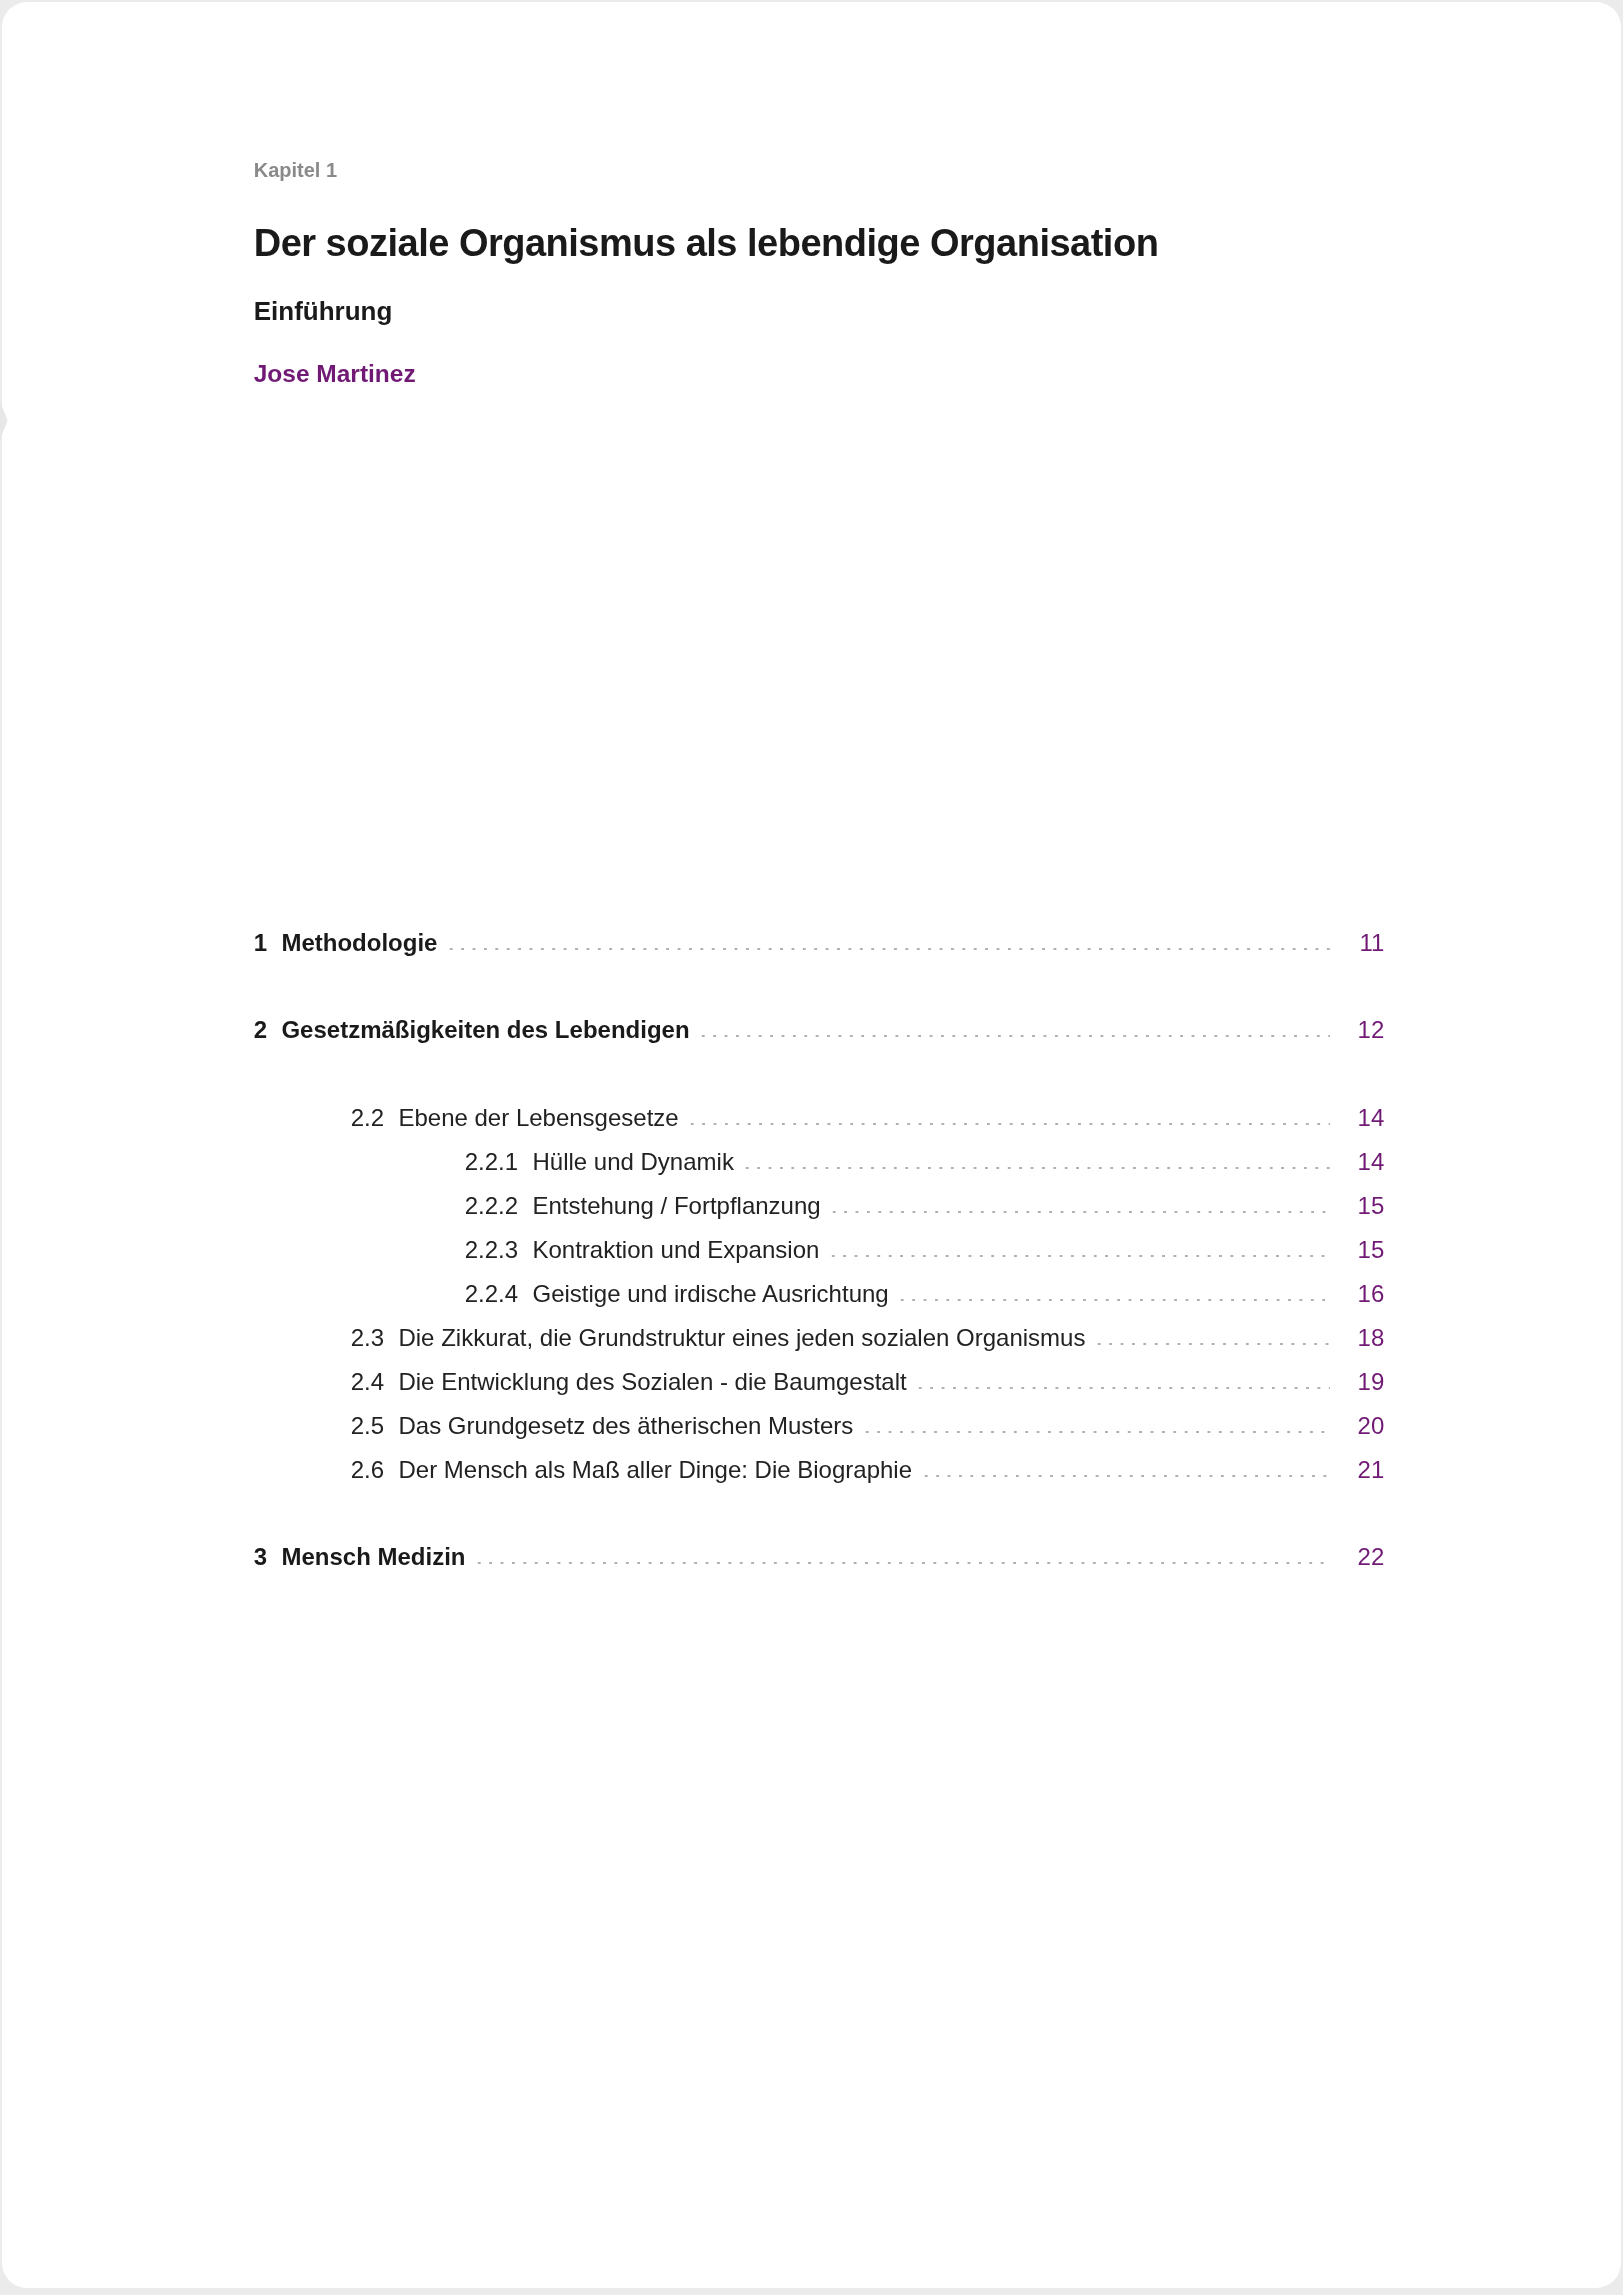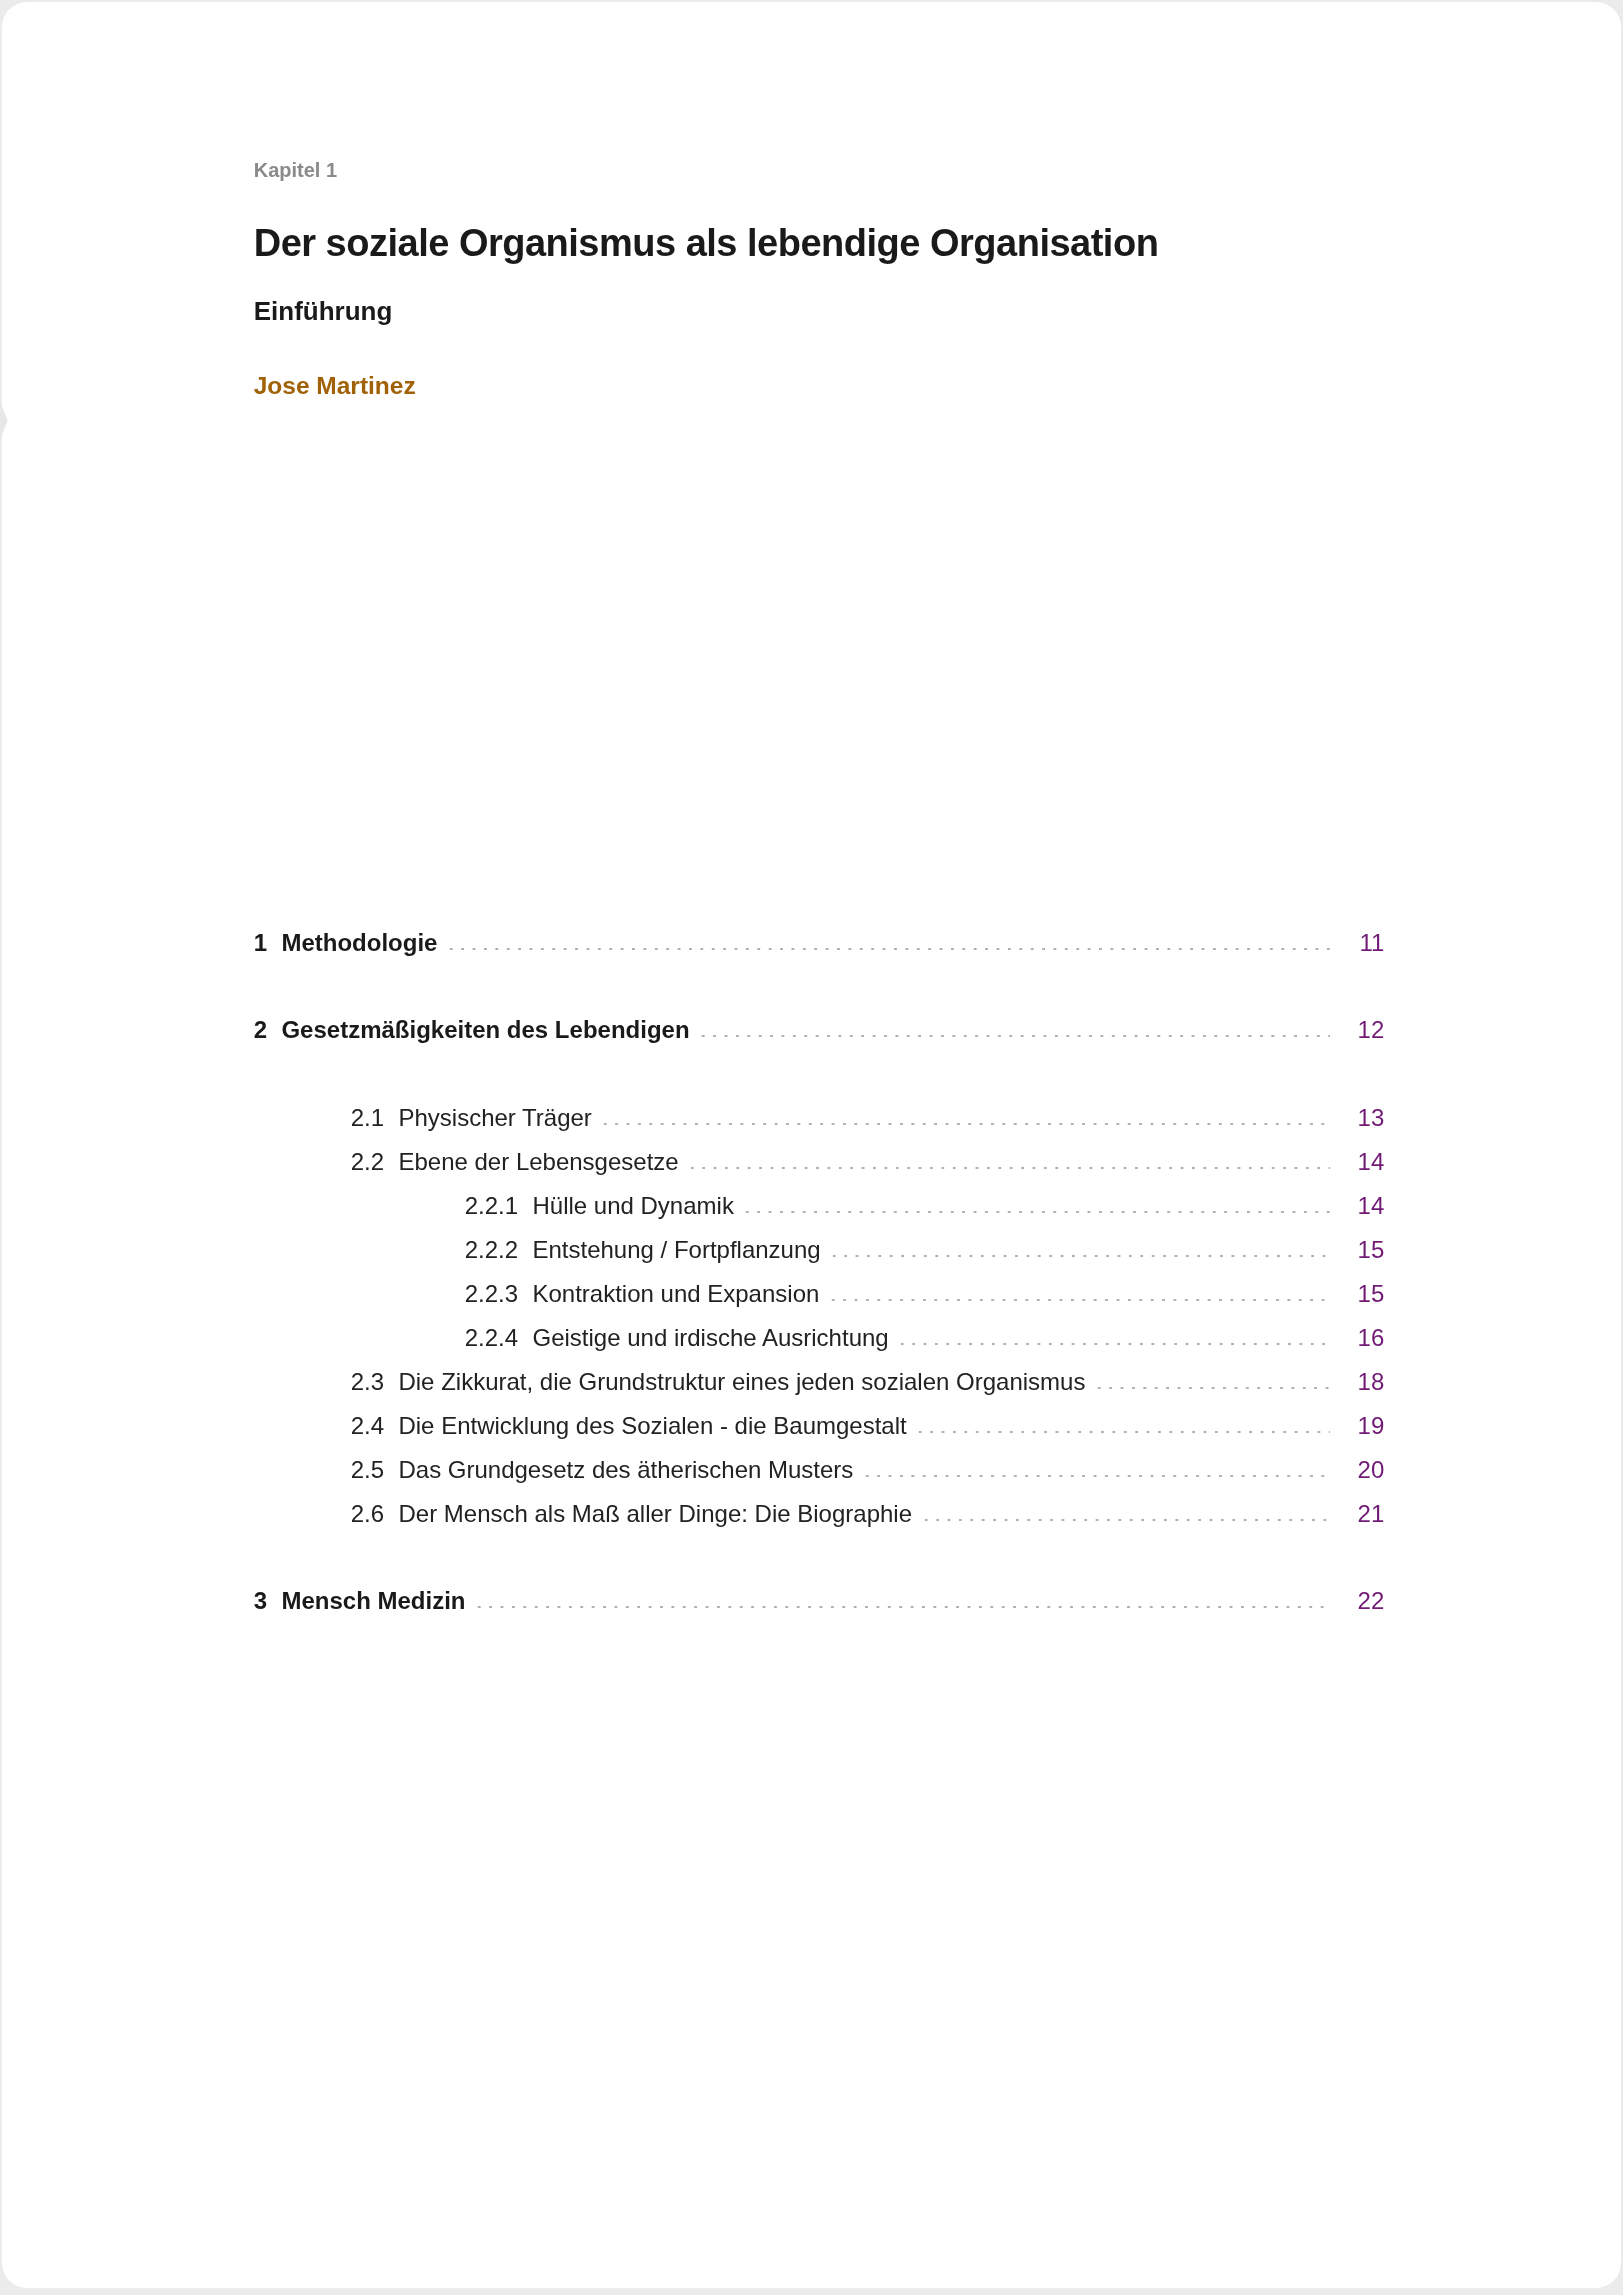--- a/index.html
+++ b/index.html
@@ -31,21 +31,21 @@
     position:absolute;left:252px;top:220px;
     font-size:38px;font-weight:bold;color:#1a1a1a;
     letter-spacing:-0.5px;white-space:nowrap;
   }
   .subtitle{
     position:absolute;left:252px;top:294px;
     font-size:26px;font-weight:bold;color:#1a1a1a;
   }
   .author{
     position:absolute;left:252px;top:358px;
-    font-size:24.5px;font-weight:bold;color:#a16207;margin-top:12px;
+    font-size:24.5px;font-weight:bold;color:#701a75;
   }
   .toc{
     position:absolute;left:252px;right:237px;top:919px;
     font-size:24px;color:#222222;
   }
   .toc-row{
     display:flex;align-items:flex-start;
     height:44px;line-height:44px;
     white-space:nowrap;
   }
@@ -80,26 +80,20 @@
         <span class="num">1</span>
         <span class="label">Methodologie</span>
         <span class="leader"></span>
         <span class="page-num">11</span>
       </div>
       <div class="toc-row level-1">
         <span class="num">2</span>
         <span class="label">Gesetzmäßigkeiten des Lebendigen</span>
         <span class="leader"></span>
         <span class="page-num">12</span>
-      </div>
-      <div class="toc-row level-2">
-        <span class="num">2.1</span>
-        <span class="label">Physischer Träger</span>
-        <span class="leader"></span>
-        <span class="page-num">13</span>
       </div>
       <div class="toc-row level-2">
         <span class="num">2.2</span>
         <span class="label">Ebene der Lebensgesetze</span>
         <span class="leader"></span>
         <span class="page-num">14</span>
       </div>
       <div class="toc-row level-3">
         <span class="num">2.2.1</span>
         <span class="label">Hülle und Dynamik</span>

